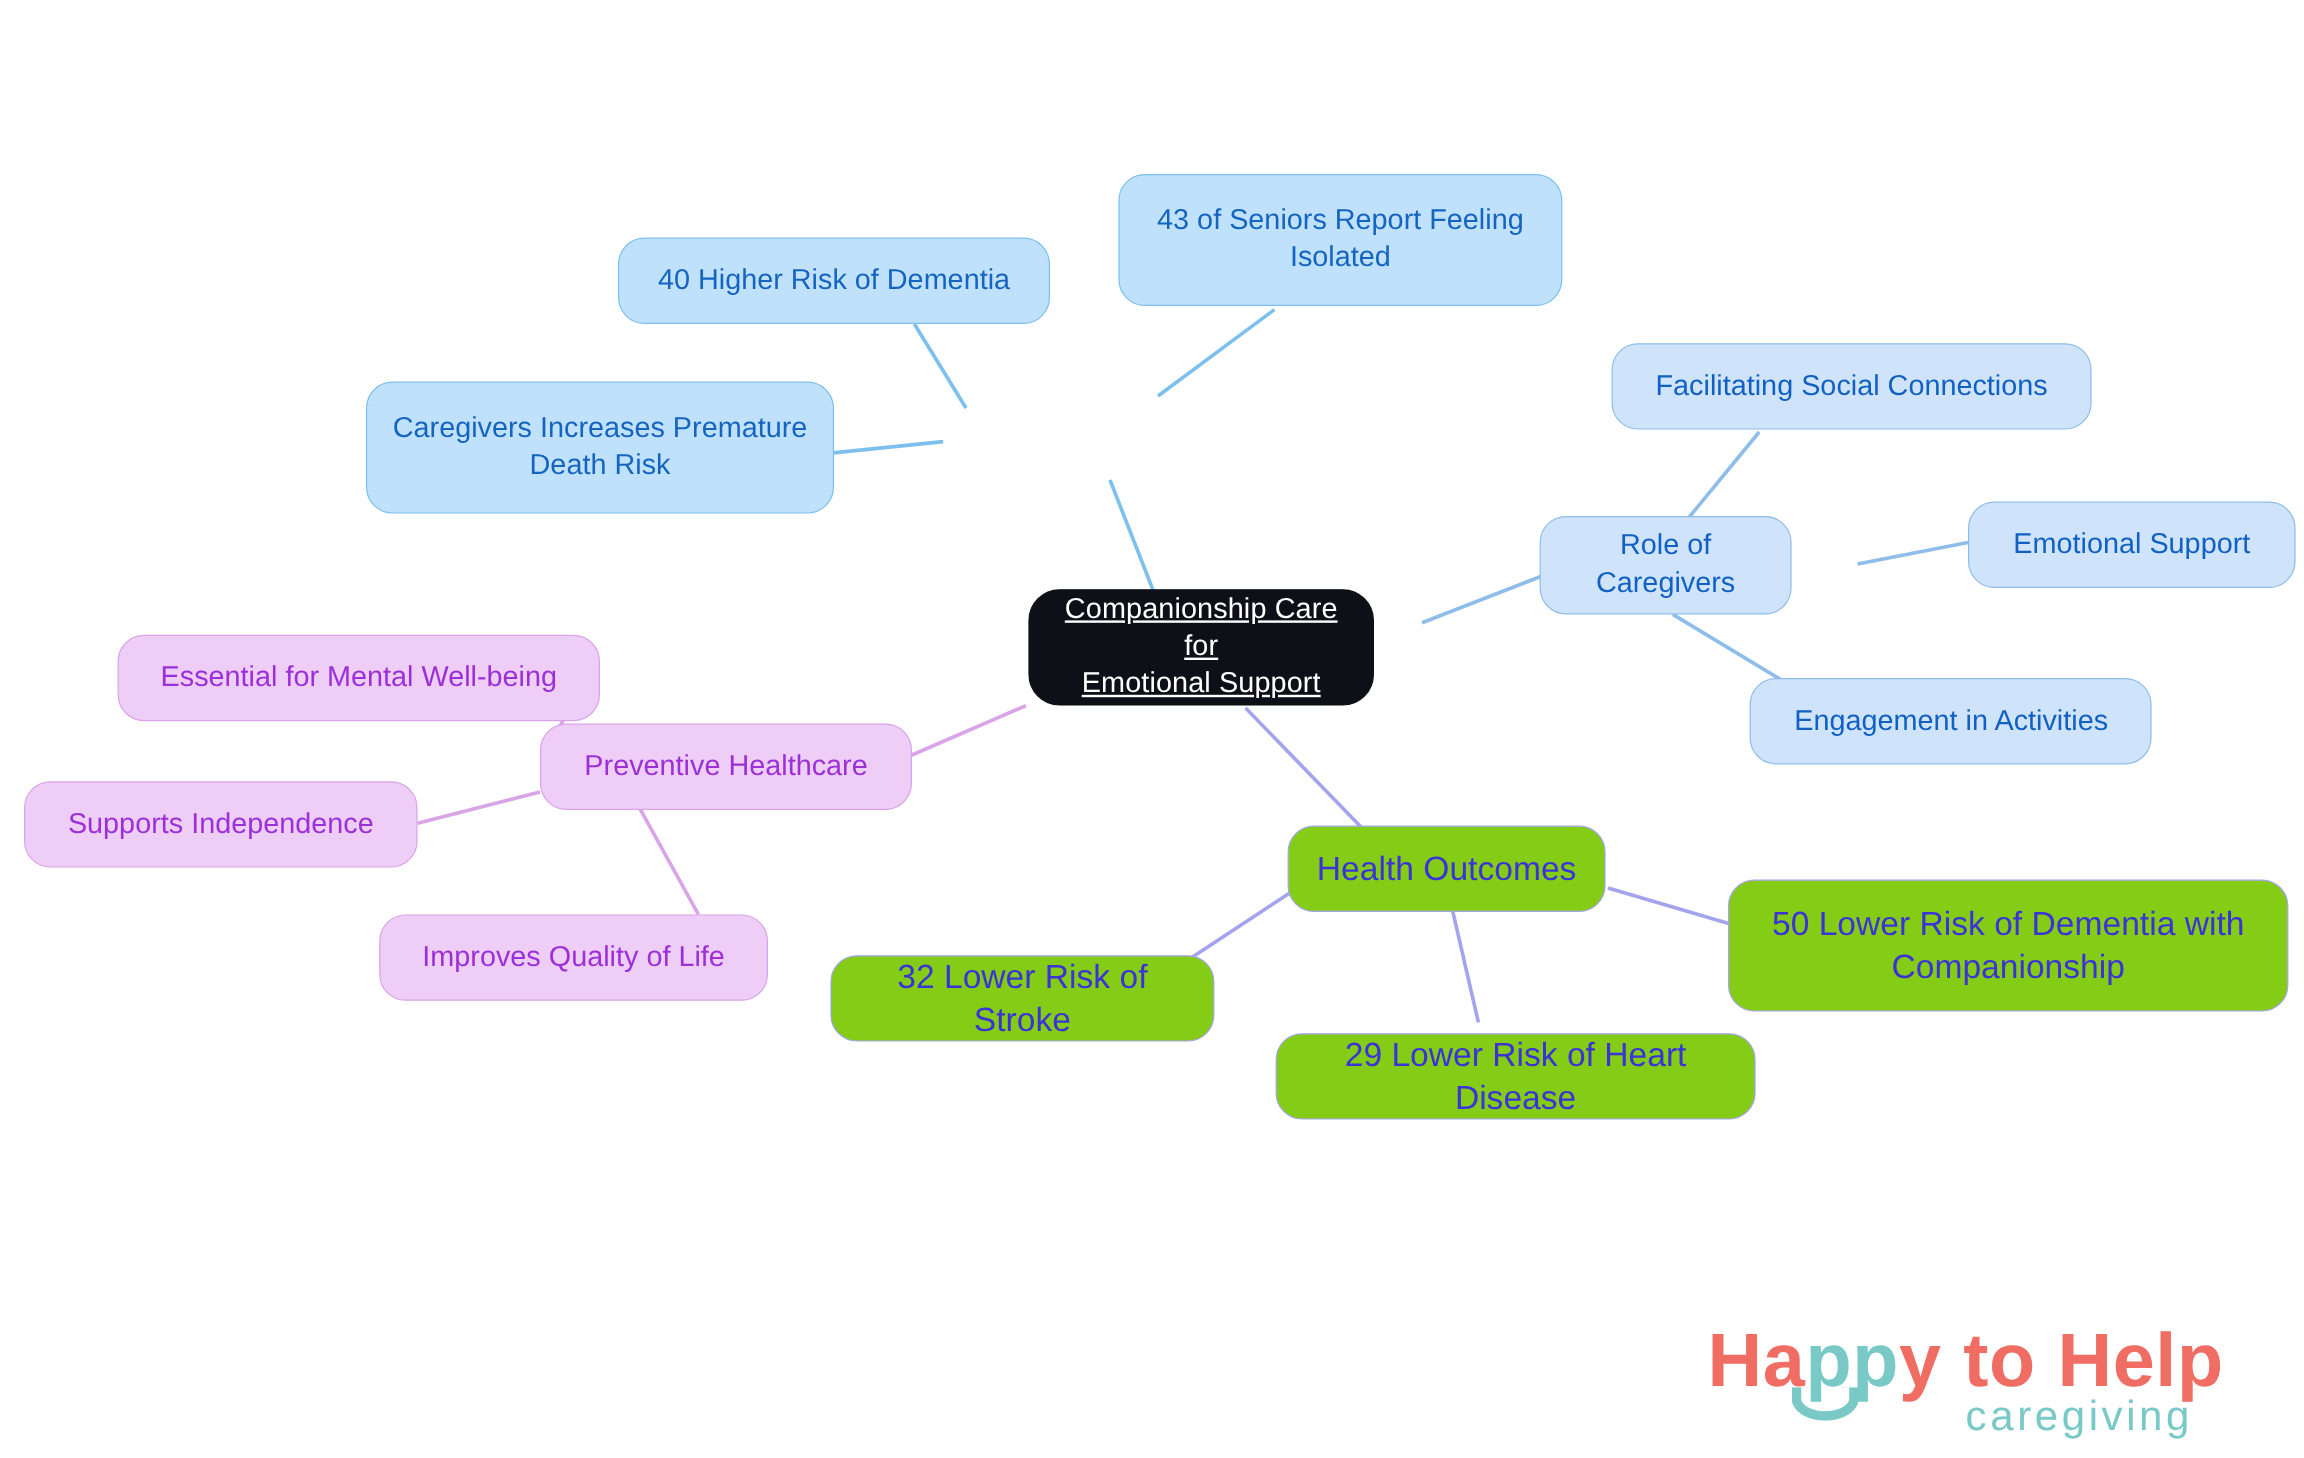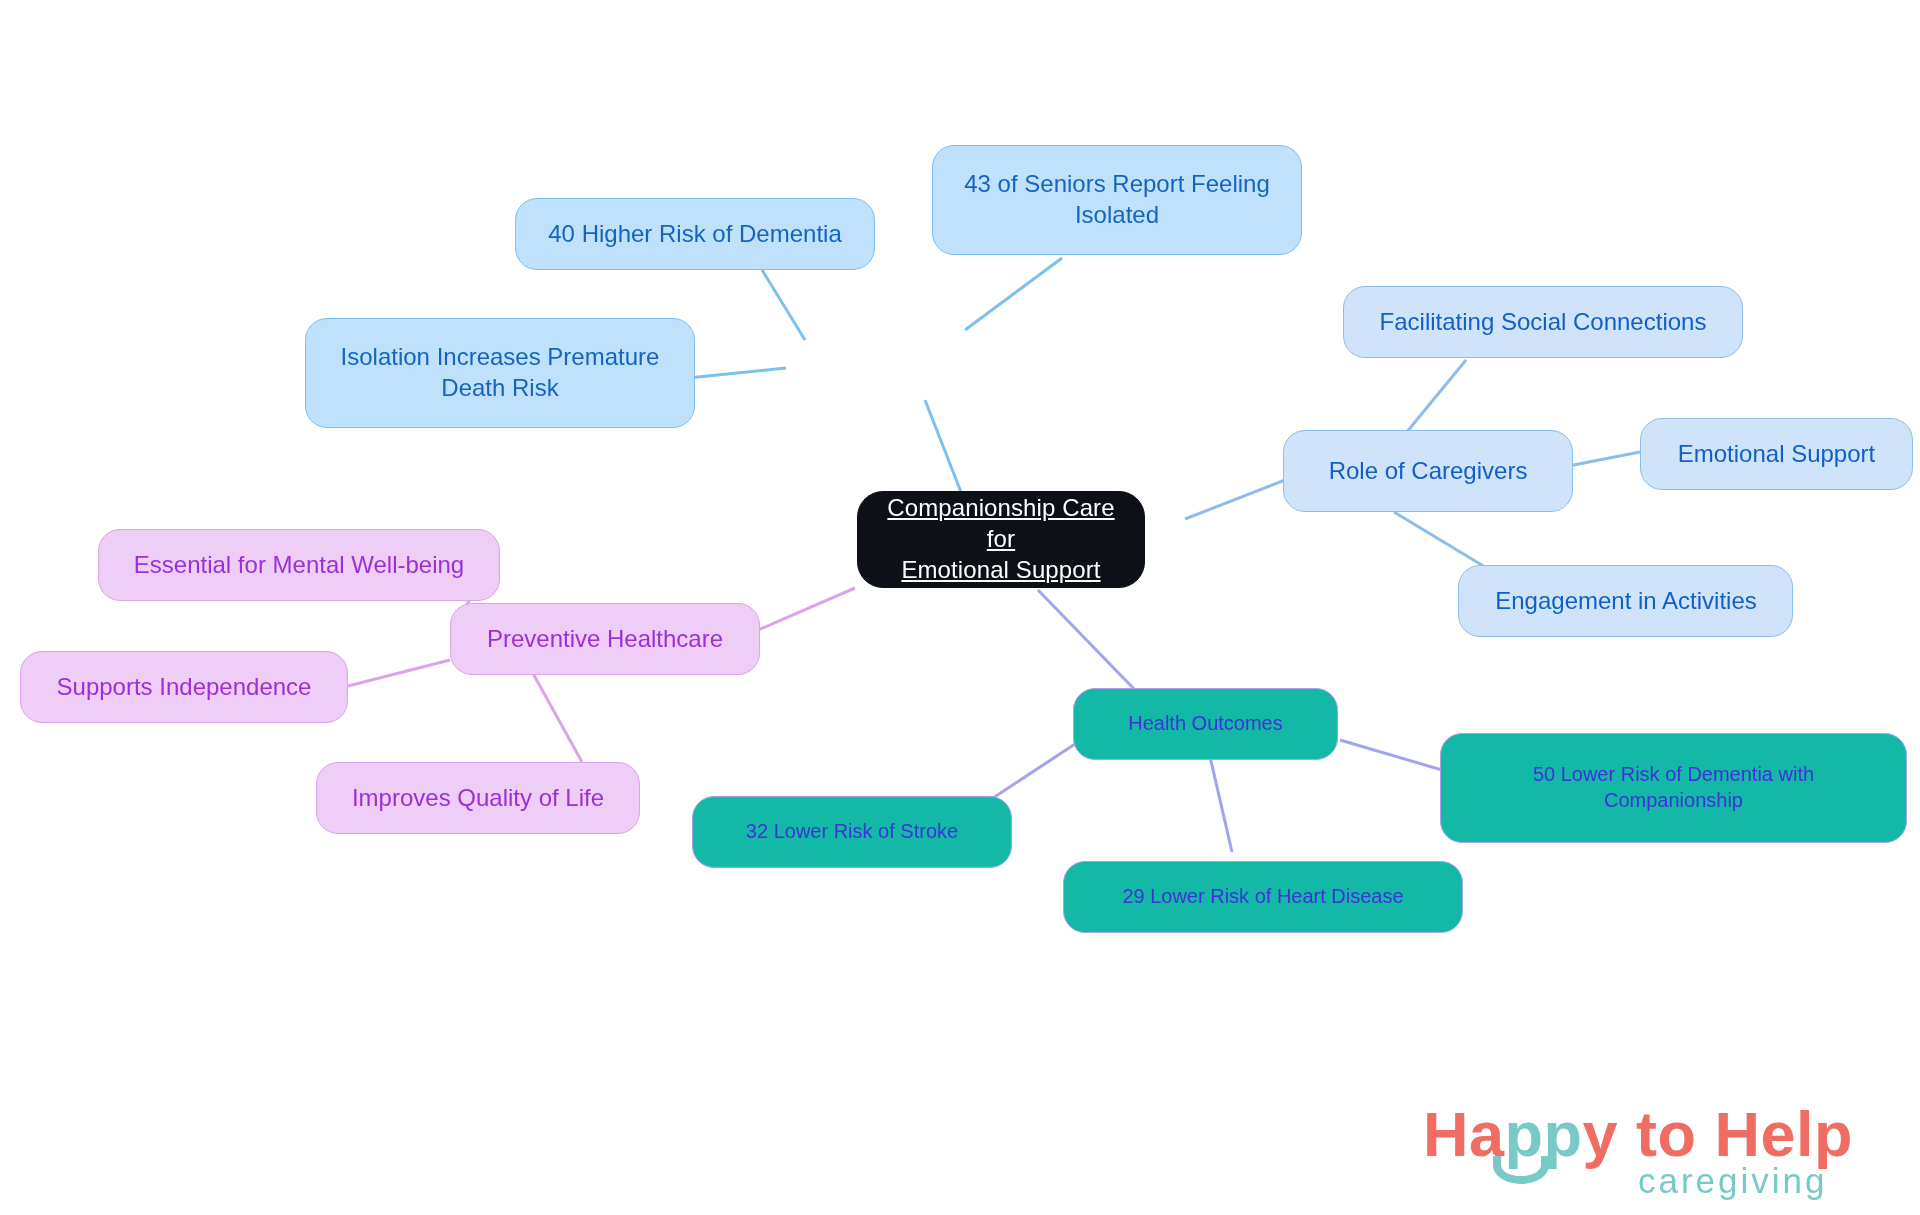--- a/index.html
+++ b/index.html
@@ -55,24 +55,24 @@
     color: #1565c0;
     font-size: 24px;
   }
   .node.blue2 {
     background: #cfe4fb;
     border-color: #8fbde9;
     color: #1160c4;
     font-size: 24px;
   }
   .node.violet {
-    background: #14b8a6;
+    background: #84cc16;
     border-color: #a3a3ee;
     color: #3a33d8;
-    font-size: 20px;
+    font-size: 28px;
   }
   .node.pink {
     background: #eecdf6;
     border-color: #d9a4e8;
     color: #9b30d9;
     font-size: 24px;
   }
   #logo {
     position: absolute;
     left: 1423px;
@@ -143,24 +143,24 @@
 
   <div class="node root" style="left:857px; top:491px; width:288px; height:97px;text-decoration:underline;">Companionship Care for
 Emotional Support</div>
 
 
   <div class="node blue" style="left:932px; top:145px; width:370px; height:110px;">43 of Seniors Report Feeling
 Isolated</div>
 
   <div class="node blue" style="left:515px; top:198px; width:360px; height:72px;">40 Higher Risk of Dementia</div>
 
-  <div class="node blue" style="left:305px; top:318px; width:390px; height:110px;">Isolation Increases Premature
+  <div class="node blue" style="left:305px; top:318px; width:390px; height:110px;">Caregivers Increases Premature
 Death Risk</div>
 
-  <div class="node blue2" style="left:1283px; top:430px; width:290px; height:82px;">Role of Caregivers</div>
+  <div class="node blue2" style="left:1283px; top:430px; width:210px; height:82px;">Role of Caregivers</div>
 
   <div class="node blue2" style="left:1343px; top:286px; width:400px; height:72px;">Facilitating Social Connections</div>
 
   <div class="node blue2" style="left:1640px; top:418px; width:273px; height:72px;">Emotional Support</div>
 
   <div class="node blue2" style="left:1458px; top:565px; width:335px; height:72px;padding-left:15px;">Engagement in Activities</div>
 
   <div class="node violet" style="left:1073px; top:688px; width:265px; height:72px;">Health Outcomes</div>
 
   <div class="node violet" style="left:1440px; top:733px; width:467px; height:110px;">50 Lower Risk of Dementia with

